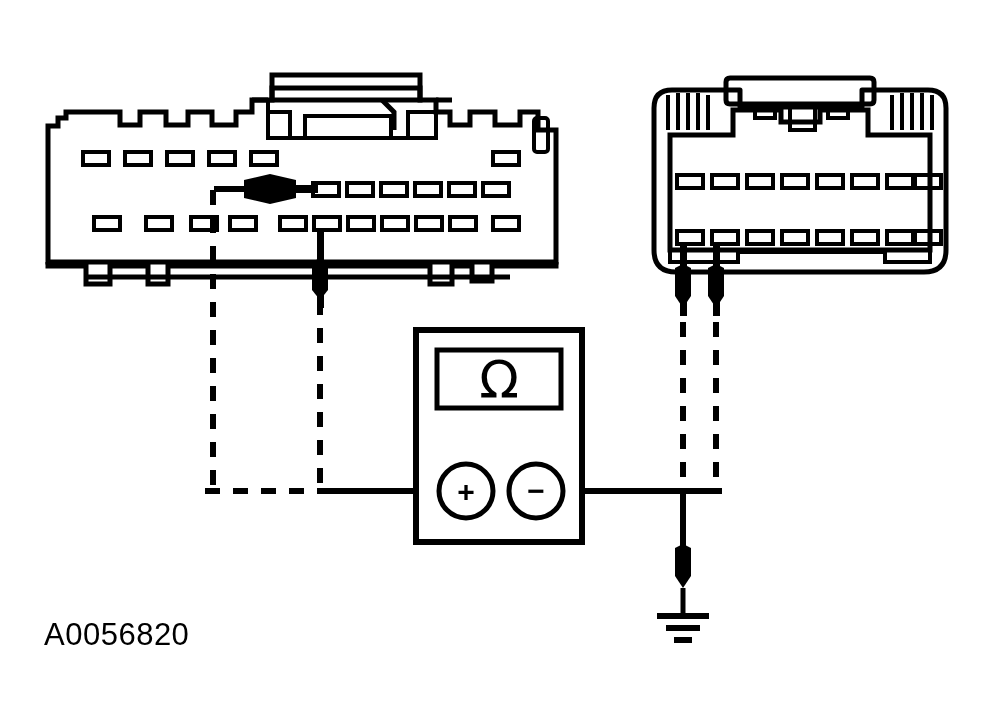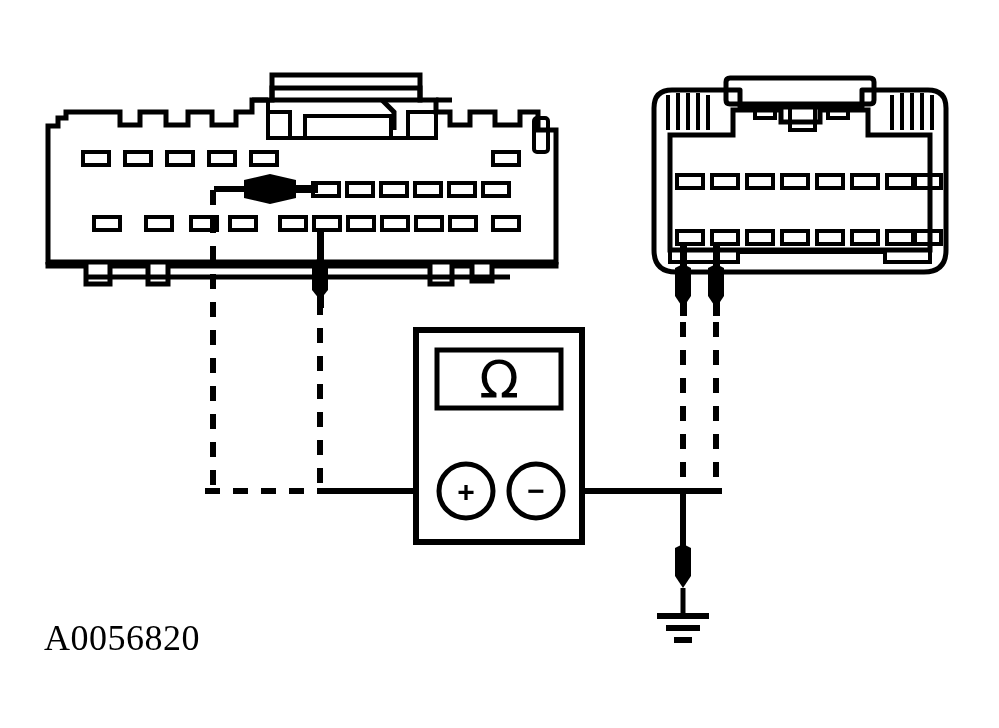--- a/index.html
+++ b/index.html
@@ -21,22 +21,22 @@
     position: absolute;
     left: 0;
     top: 0;
     width: 999px;
     height: 728px;
   }
   .fig-label {
     position: absolute;
     left: 44px;
     top: 617px;
-    font-family: Liberation Serif, serif;
-    font-size: 36px;
+    font-family: Liberation Sans, sans-serif;
+    font-size: 31px;
     letter-spacing: 0.5px;
     color: #000000;
     white-space: nowrap;
     text-align: right;
   }
   .ohm-text {
     font-family: "DejaVu Sans", sans-serif;
     font-size: 52px;
   }
   .sign-text {

